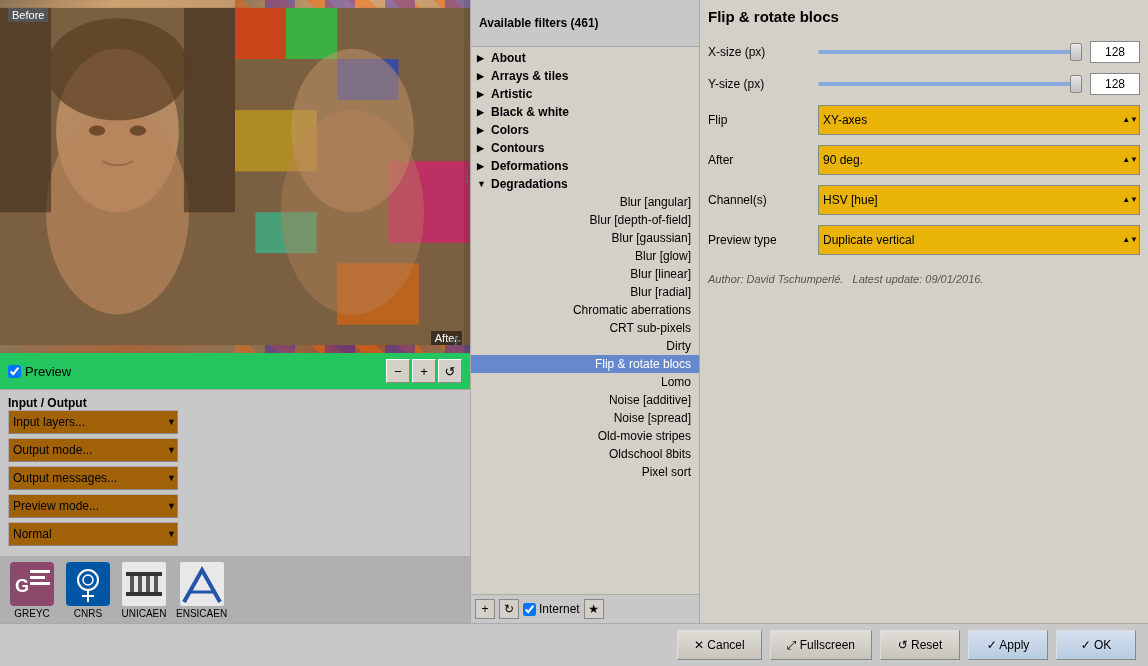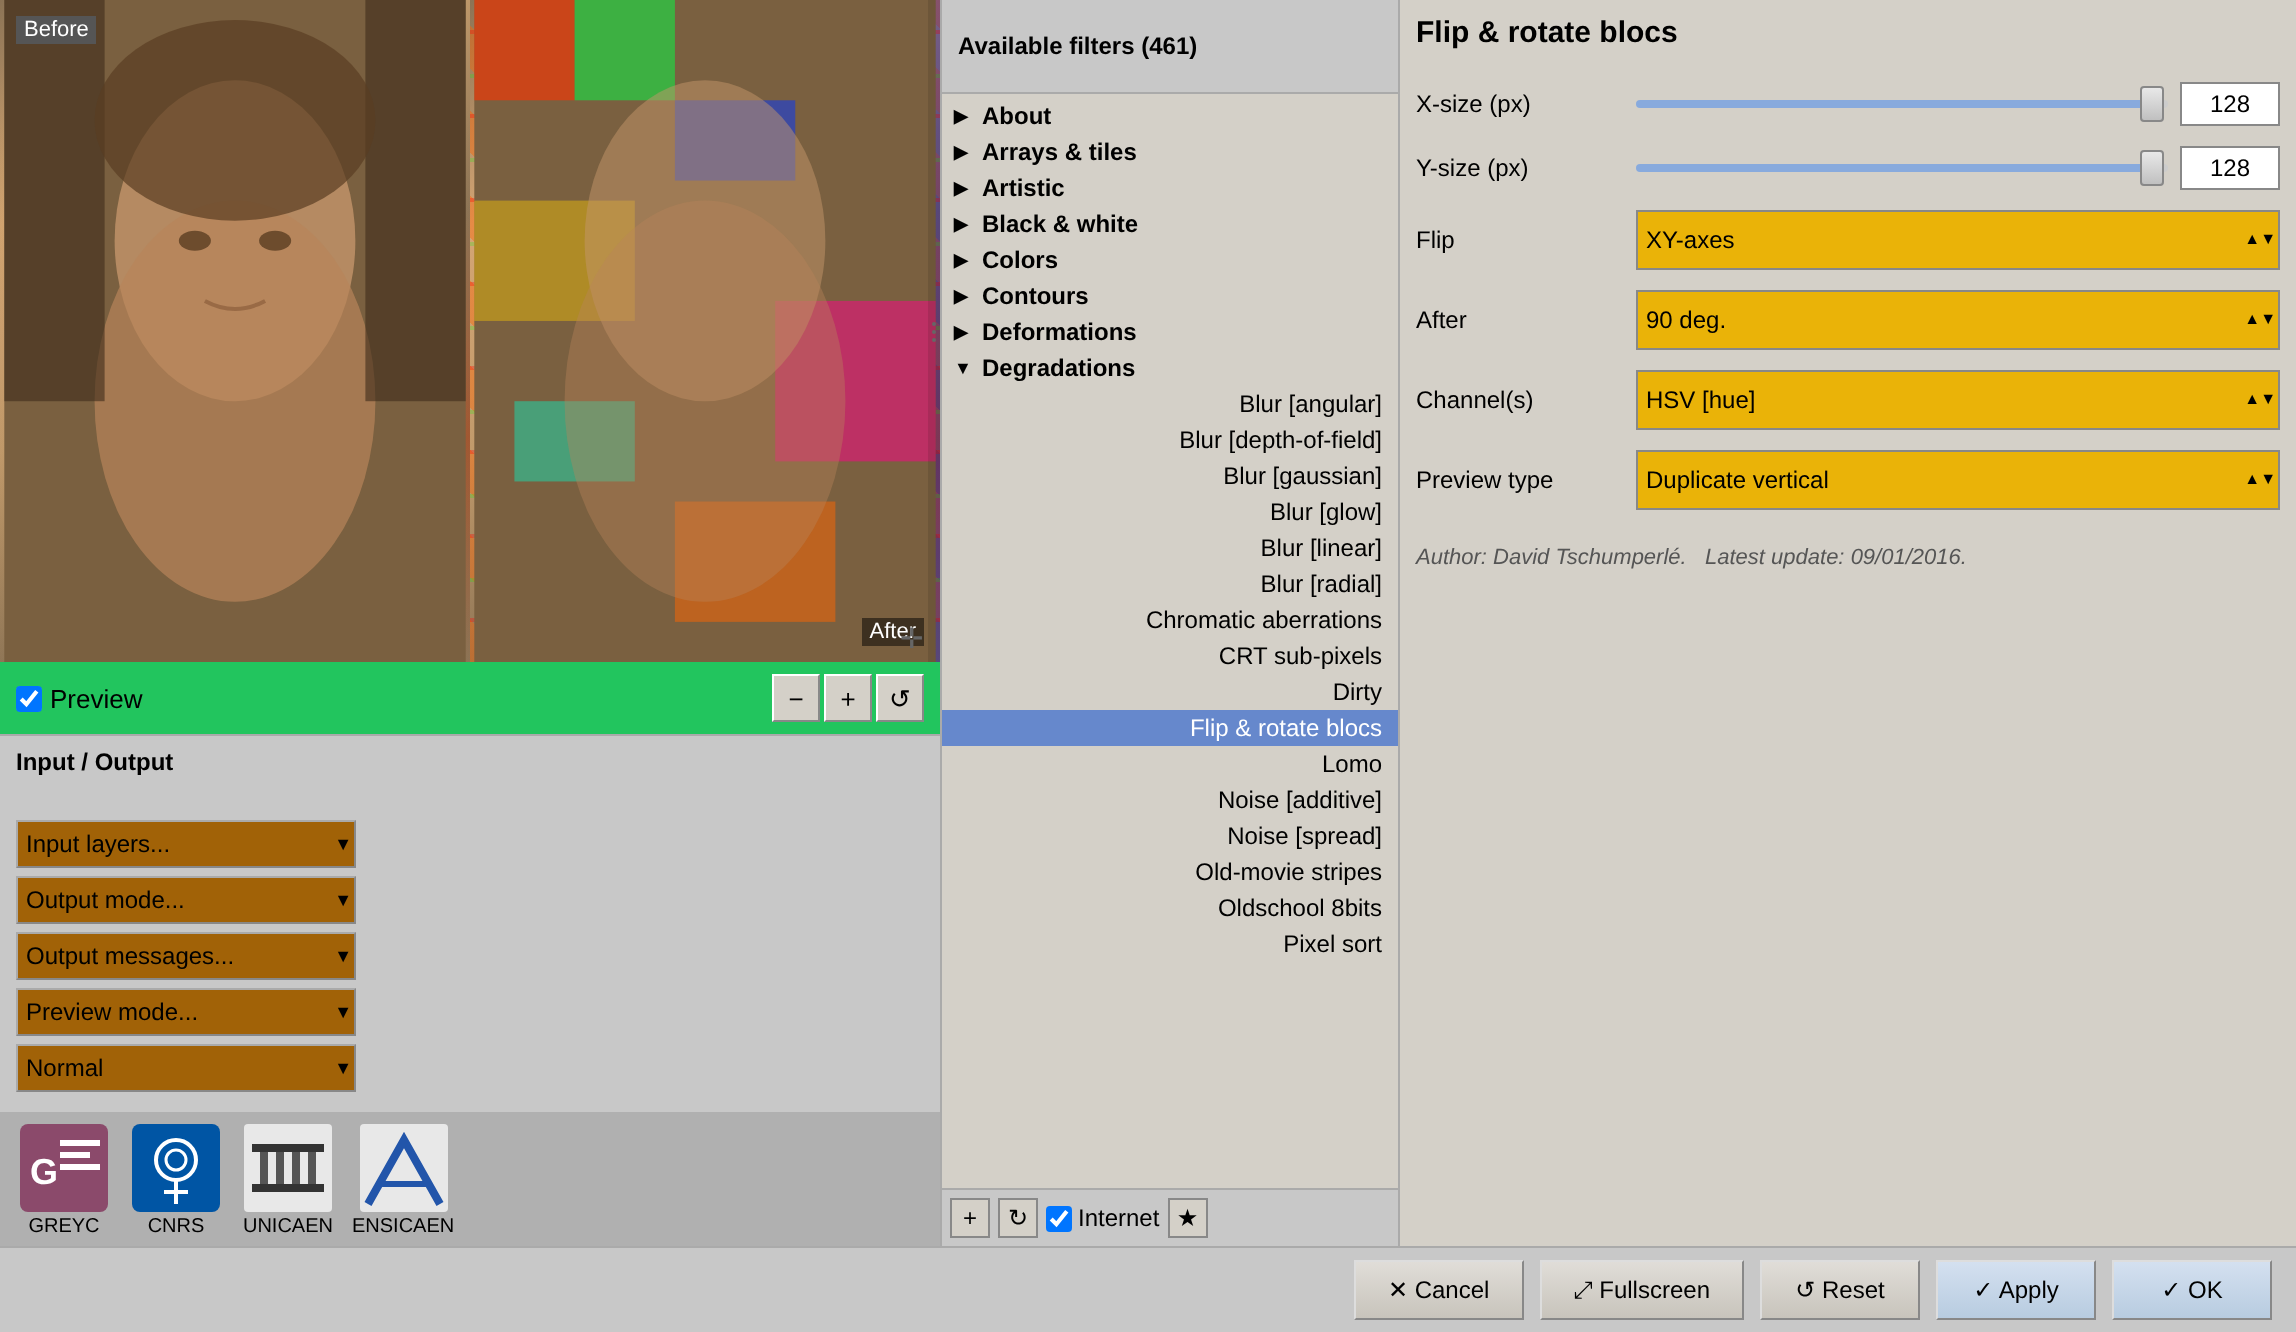--- a/index.html
+++ b/index.html
@@ -171,21 +171,21 @@
 
     
     .io-section {
       padding: 6px 8px;
       background: #c8c8c8;
       border-top: 1px solid #aaa;
     }
 
     .io-title {
       font-weight: bold;
-      margin-bottom: 22px;
+      margin-bottom: 0;
       font-size: 12px;
     }
 
     .io-row {
       display: flex;
       align-items: center;
       margin-bottom: 4px;
     }
 
     .io-select {

